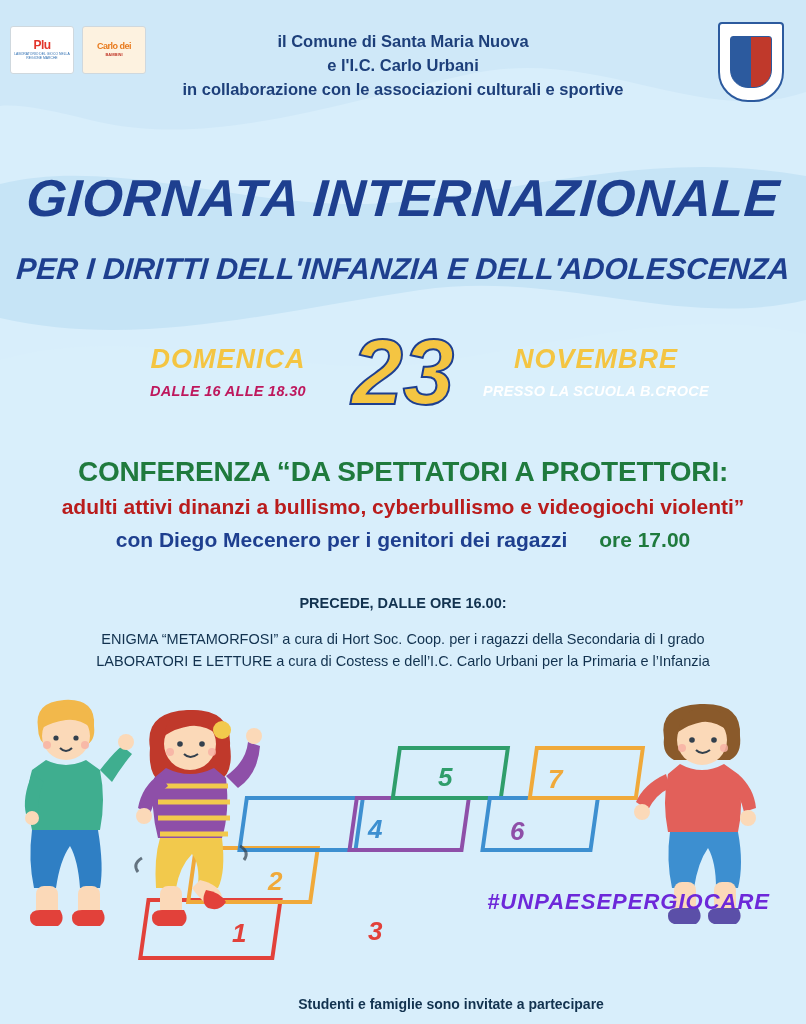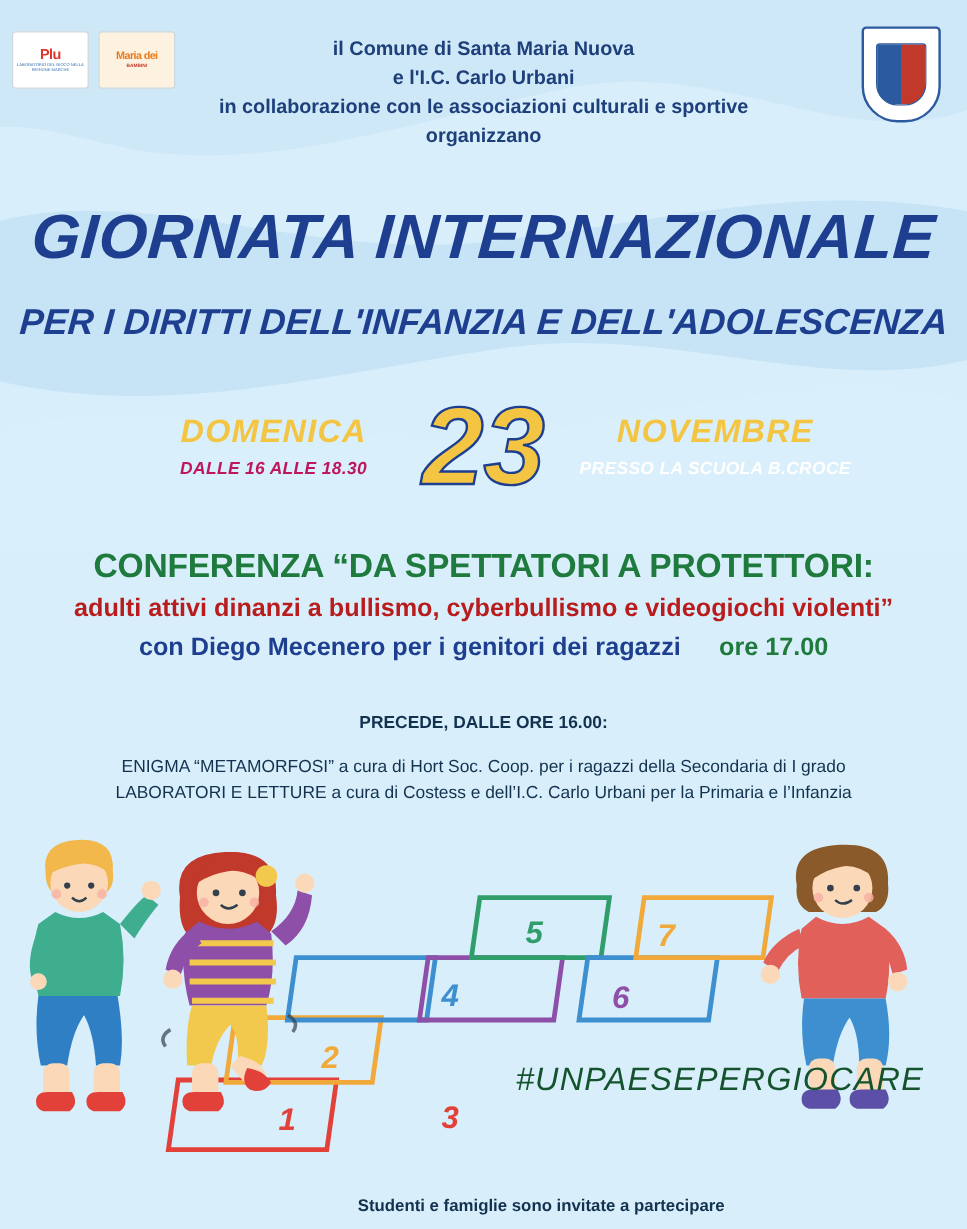--- a/index.html
+++ b/index.html
@@ -238,23 +238,23 @@
     position: absolute;
     left: 0;
     top: 690px;
     width: 806px;
     height: 280px;
   }
   .hashtag {
     position: absolute;
     right: 36px;
     bottom: 55px;
-    color: #14532d;
-    font-size: 27px;
-    font-weight: normal;
+    color: #6d28d9;
+    font-size: 22px;
+    font-weight: bold;
     font-style: italic;
     letter-spacing: 1px;
   }
   .footer-note {
     position: absolute;
     bottom: 12px;
     left: 0;
     width: 100%;
     text-align: center;
     color: #12324f;
@@ -277,34 +277,33 @@
   <svg class="wave wave-low" viewBox="0 0 806 160" preserveAspectRatio="none">
     <path d="M0,60 C140,18 300,86 450,60 C600,34 700,10 806,34 V160 H0 Z" fill="#d9effb"></path>
   </svg>
 
   <div class="logo-left">
     <div class="logo-badge lb1">
       <div class="lb-main">Plu</div>
       <div class="lb-sub">LABORATORIO DEL GIOCO NELLA REGIONE MARCHE</div>
     </div>
     <div class="logo-badge lb2">
-      <div class="lb-main">Maria dei</div>
+      <div class="lb-main">Carlo dei</div>
       <div class="lb-sub">BAMBINI</div>
     </div>
   </div>
 
   <div class="crest">
     <div class="crest-inner"></div>
   </div>
 
   <div class="header-text">
     <div>il Comune di Santa Maria Nuova</div>
     <div>e l'I.C. Carlo Urbani</div>
     <div>in collaborazione con le associazioni culturali e sportive</div>
-    <div>organizzano</div>
   </div>
 
   <div class="title-main">GIORNATA INTERNAZIONALE</div>
   <div class="title-sub">PER I DIRITTI DELL'INFANZIA E DELL'ADOLESCENZA</div>
 
   <div class="date-row">
     <div class="date-left">
       <div class="date-big">DOMENICA</div>
       <div class="date-small">DALLE 16 ALLE 18.30</div>
     </div>

